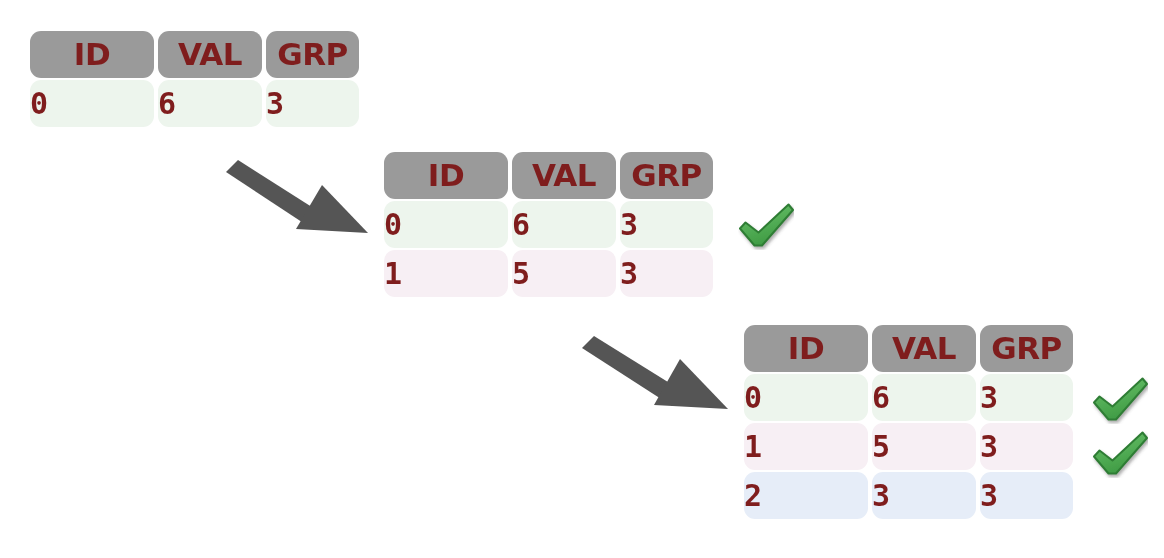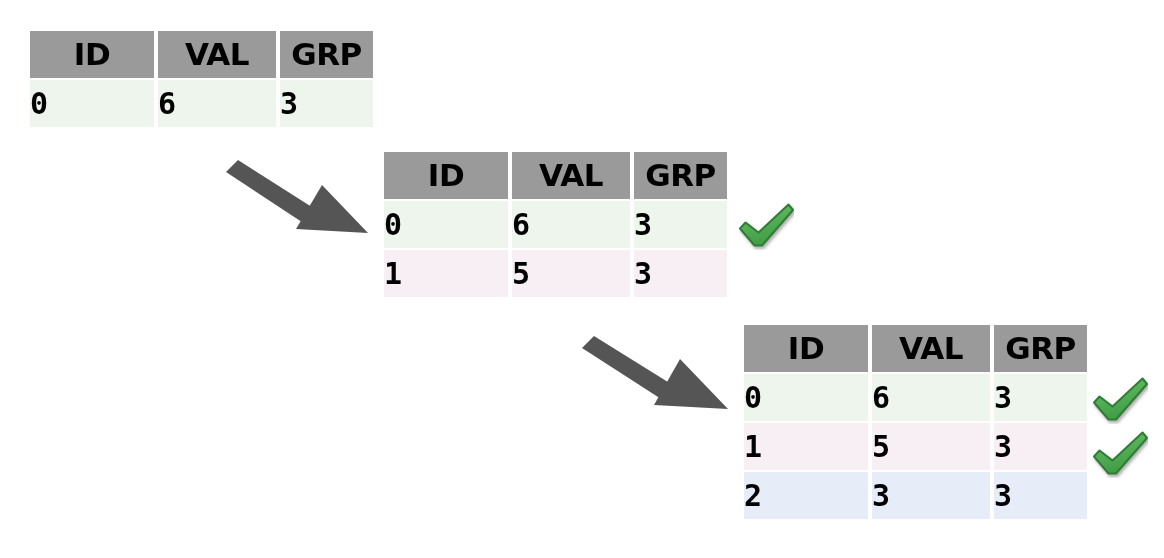--- a/index.html
+++ b/index.html
@@ -27,41 +27,42 @@
     position: absolute;
     border-collapse: separate;
     border-spacing: 4px 2px;
     table-layout: fixed;
   }
   .tbl td, .tbl th {
     padding: 0;
     margin: 0;
     vertical-align: middle;
     font-weight: bold;
-    color: #000000;
+    color: #7f1d1d;
     line-height: 1;
+    border-radius: 11px;
   }
   .tbl th {
     background: #9a9a9a;
     font-family: "DejaVu Sans", "Liberation Sans", sans-serif;
     font-size: 31px;
     letter-spacing: -0.5px;
   }
   .tbl td {
     font-family: "DejaVu Sans Mono", "Liberation Mono", monospace;
     font-size: 30px;
   }
 
   .row-green  td { background: #edf5ed; }
   .row-pink   td { background: #f7eff4; }
   .row-blue   td { background: #e6edf8; }
 
   
   .col-id  { width: 124px; }
-  .col-val { width: 118px; }
+  .col-val { width: 104px; }
   .col-grp { width: 93px; }
 
   .hrow th { height: 47px; }
   .drow td { height: 47px; }
 
   
   #table-1 { left: 26px;  top: 29px;  }
   #table-2 { left: 380px; top: 150px; }
   #table-3 { left: 740px; top: 323px; }
 

